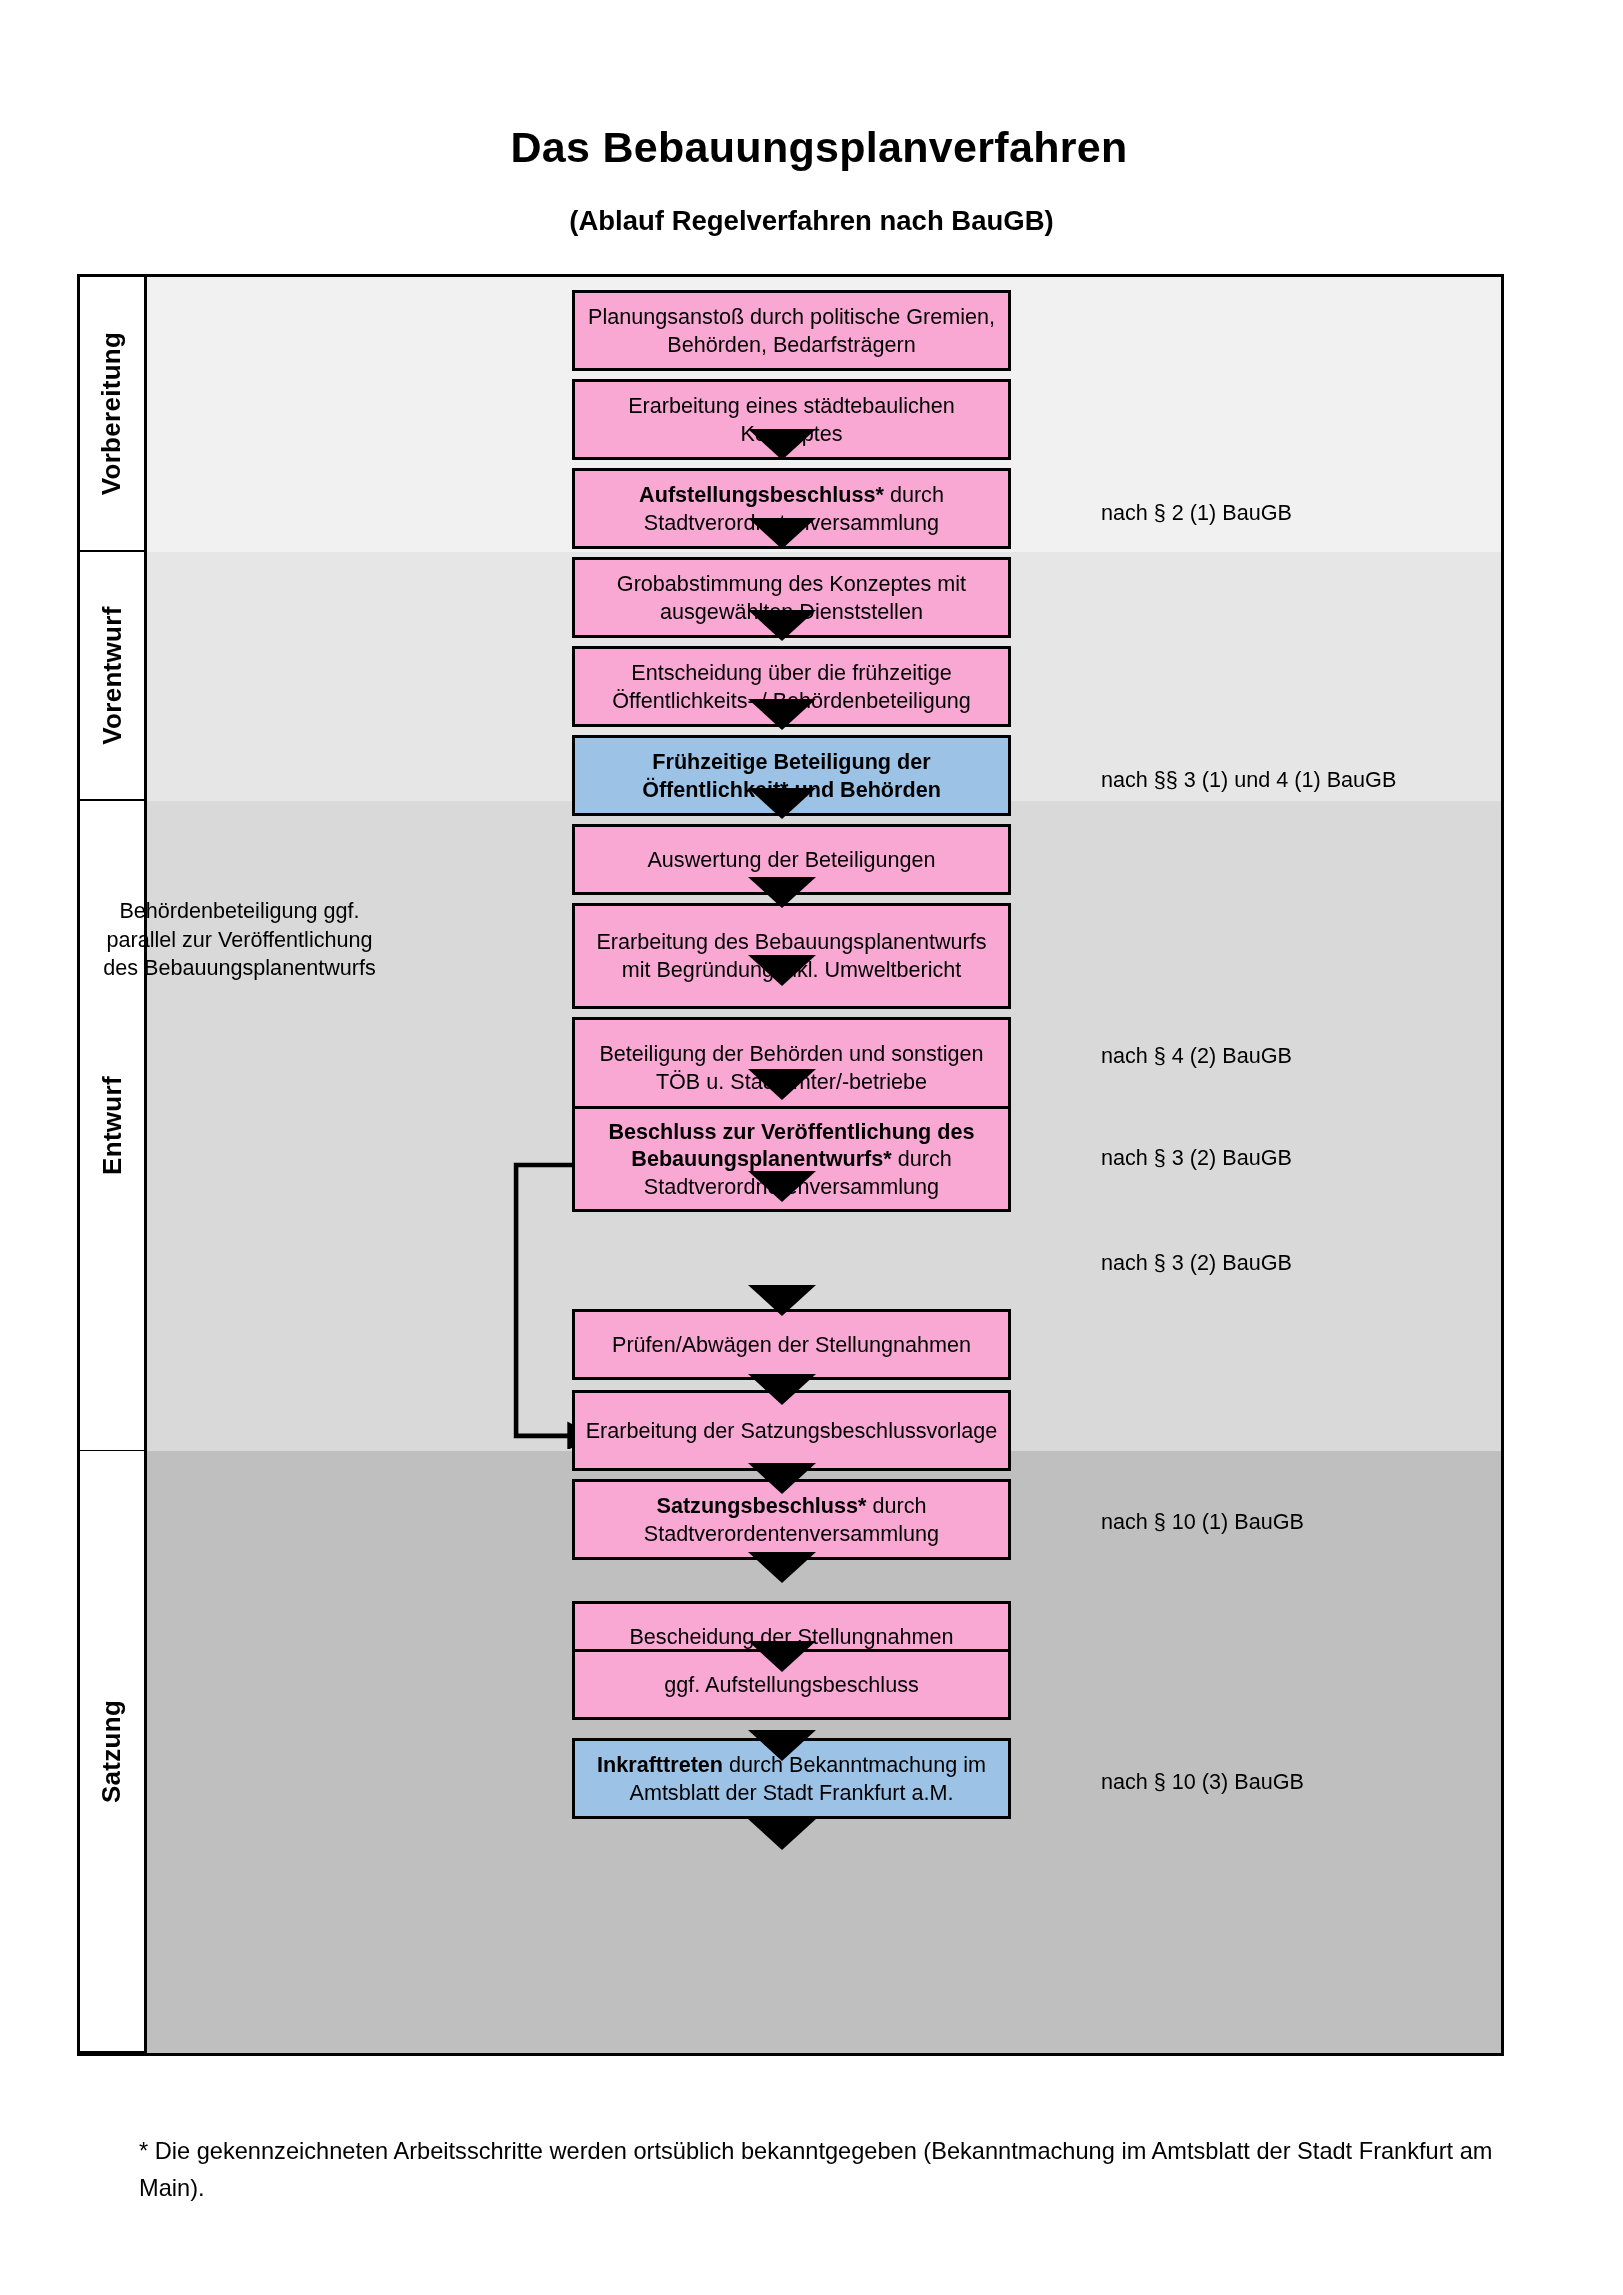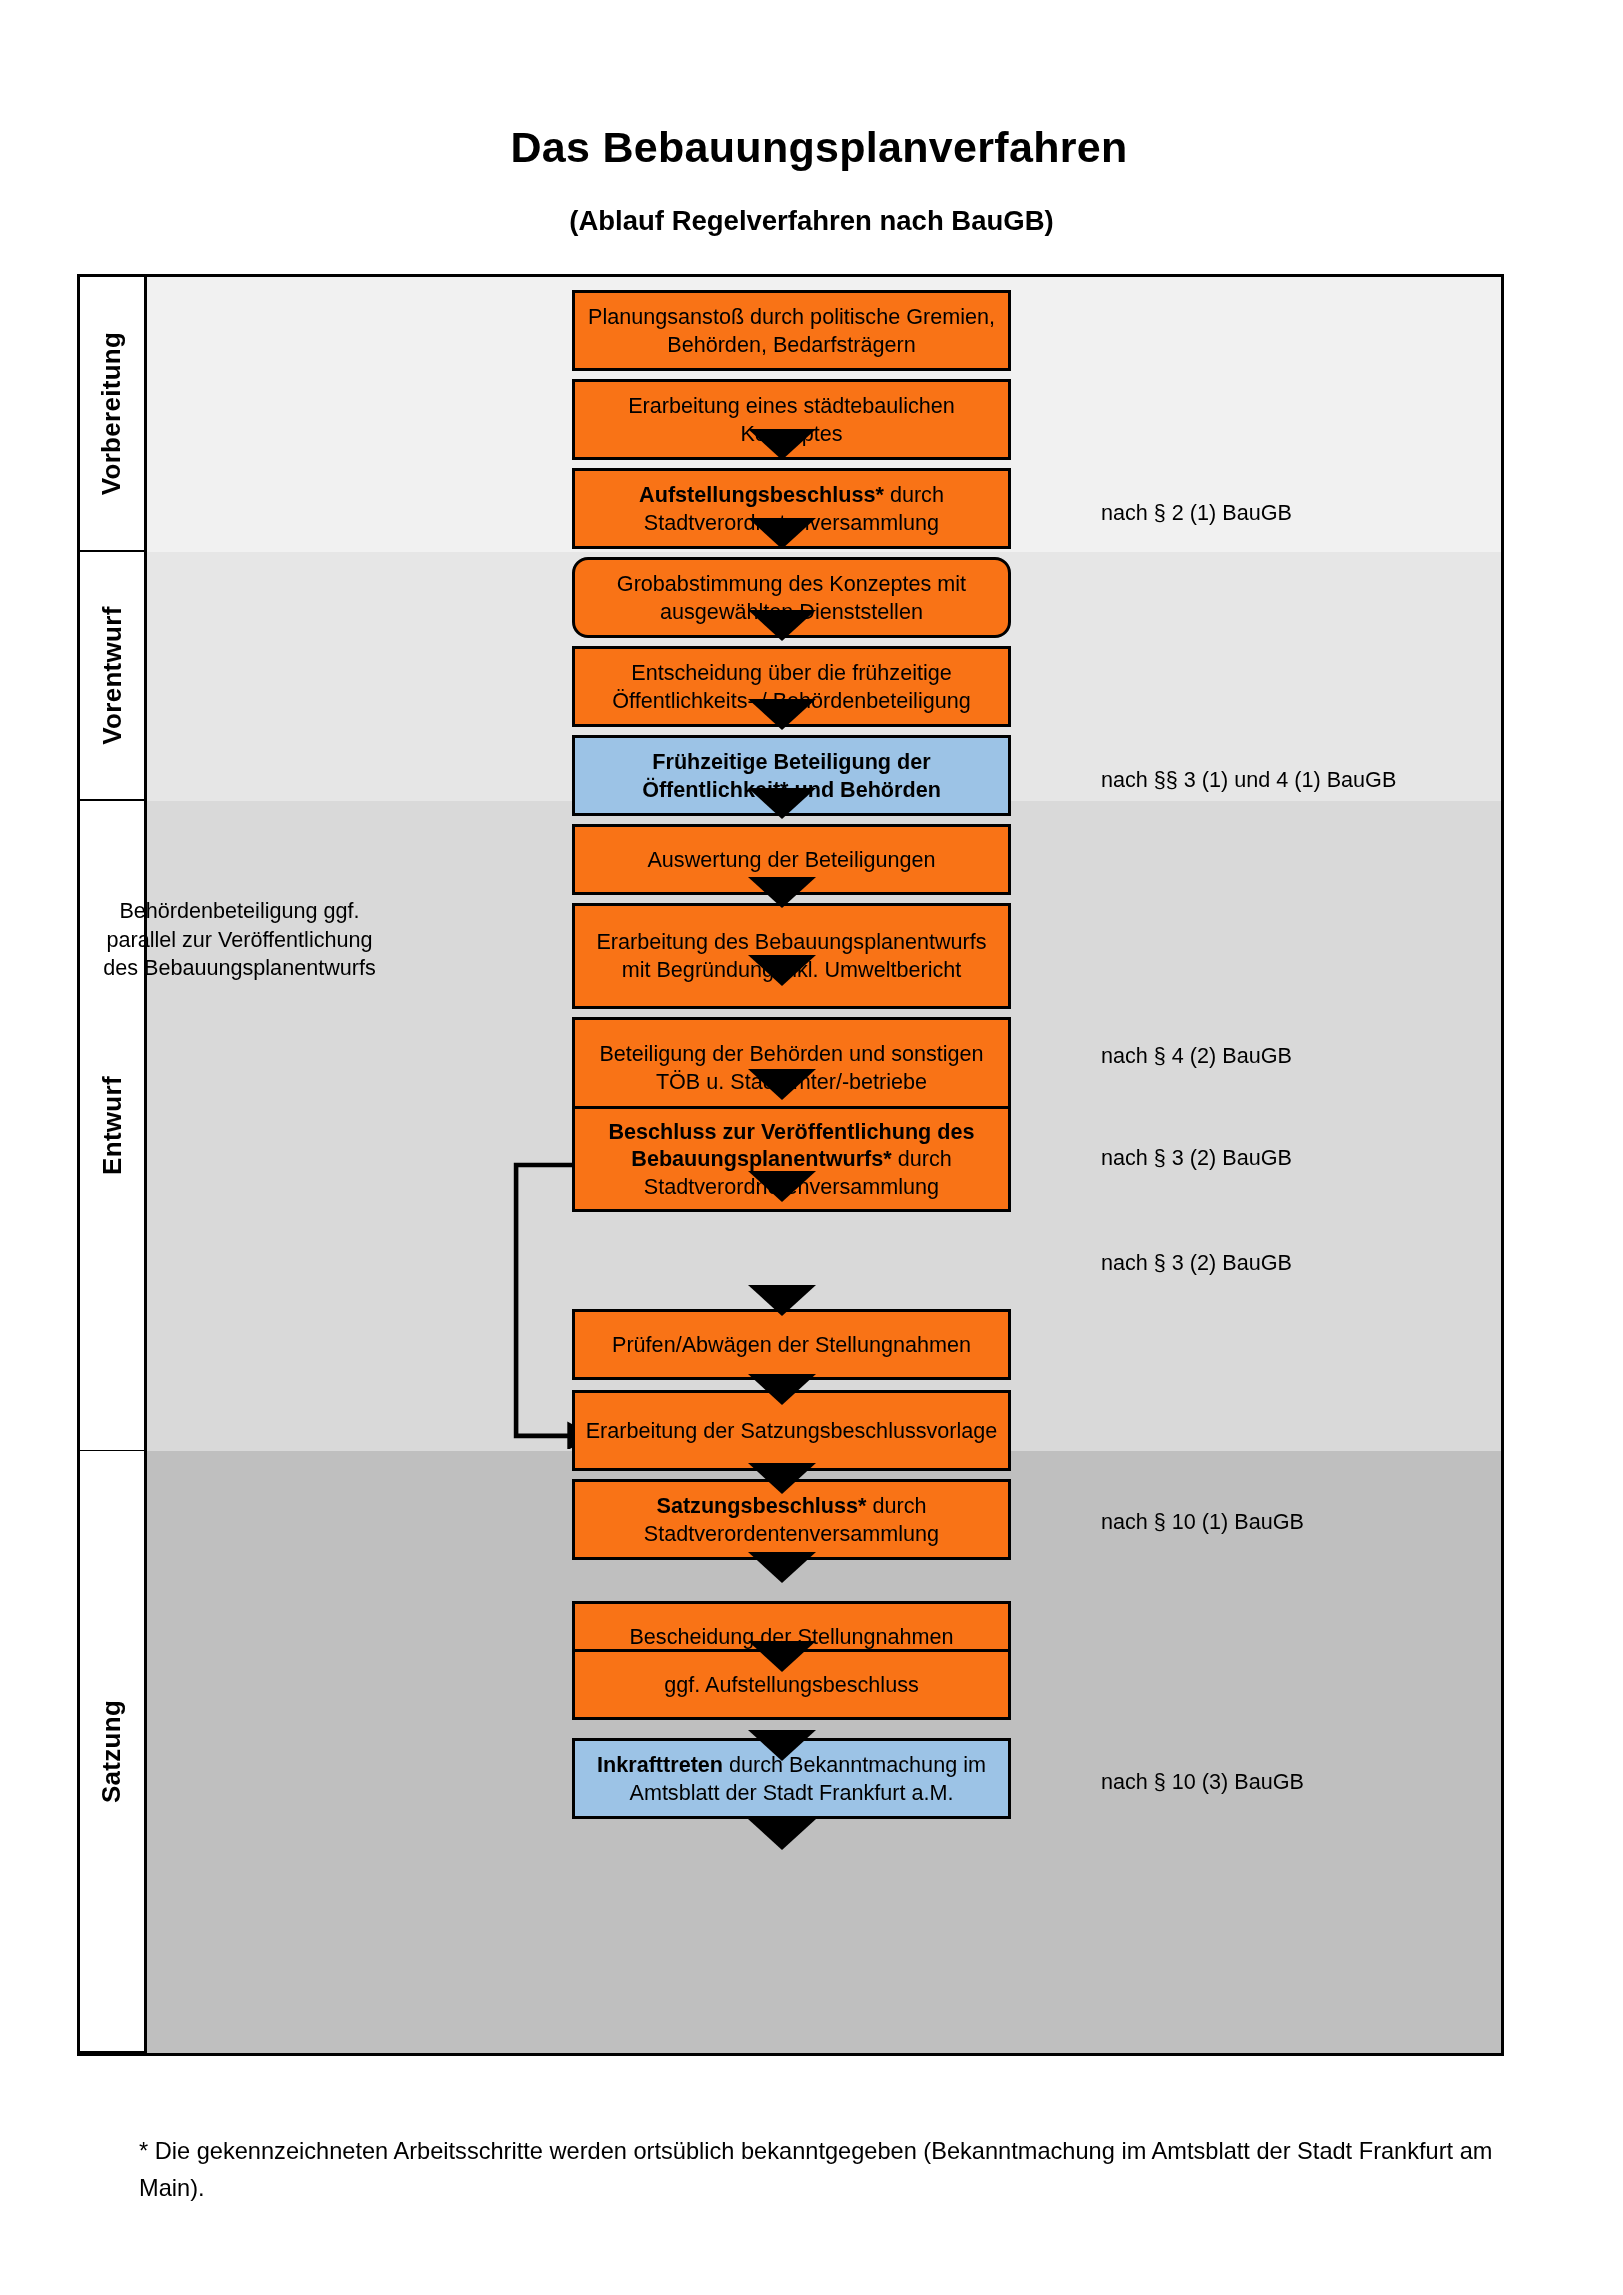--- a/index.html
+++ b/index.html
@@ -82,21 +82,21 @@
     font-weight: bold;
     letter-spacing: 0.3px;
   }
 
   
   .pbox {
     position: absolute;
     left: 492px;                 
     width: 439px;
     border: 3.3px solid #000;
-    background: #f97316;
+    background: #f9a8d4;
     box-sizing: border-box;
     display: flex;
     align-items: center;
     justify-content: center;
     text-align: center;
     font-size: 21.6px;
     line-height: 1.28;
     padding: 2.6px 6.5px;
     z-index: 3;
   }
@@ -209,21 +209,21 @@
   <div class="pbox" style="top:13px; height:81px;">
     <span>Planungsanstoß durch politische Gremien, Behörden, Bedarfsträgern</span>
   </div>
   <div class="pbox" style="top:102px; height:81px;">
     <span>Erarbeitung eines städtebaulichen Konzeptes</span>
   </div>
   <div class="pbox" style="top:191px; height:81px;">
     <span><b>Aufstellungsbeschluss*</b><span> durch</span> <span>Stadtverordnetenversammlung</span></span>
   </div>
 
-  <div class="pbox" style="top:280px; height:81px;border-radius:16px;">
+  <div class="pbox" style="top:280px; height:81px;">
     <span>Grobabstimmung des Konzeptes mit ausgewählten Dienststellen</span>
   </div>
   <div class="pbox" style="top:369px; height:81px;">
     <span>Entscheidung über die frühzeitige Öffentlichkeits- / Behördenbeteiligung</span>
   </div>
   <div class="pbox blue" style="top:458px; height:81px;">
     <b>Frühzeitige Beteiligung der Öffentlichkeit* und Behörden</b>
   </div>
 
   <div class="pbox" style="top:547px; height:71px;">

